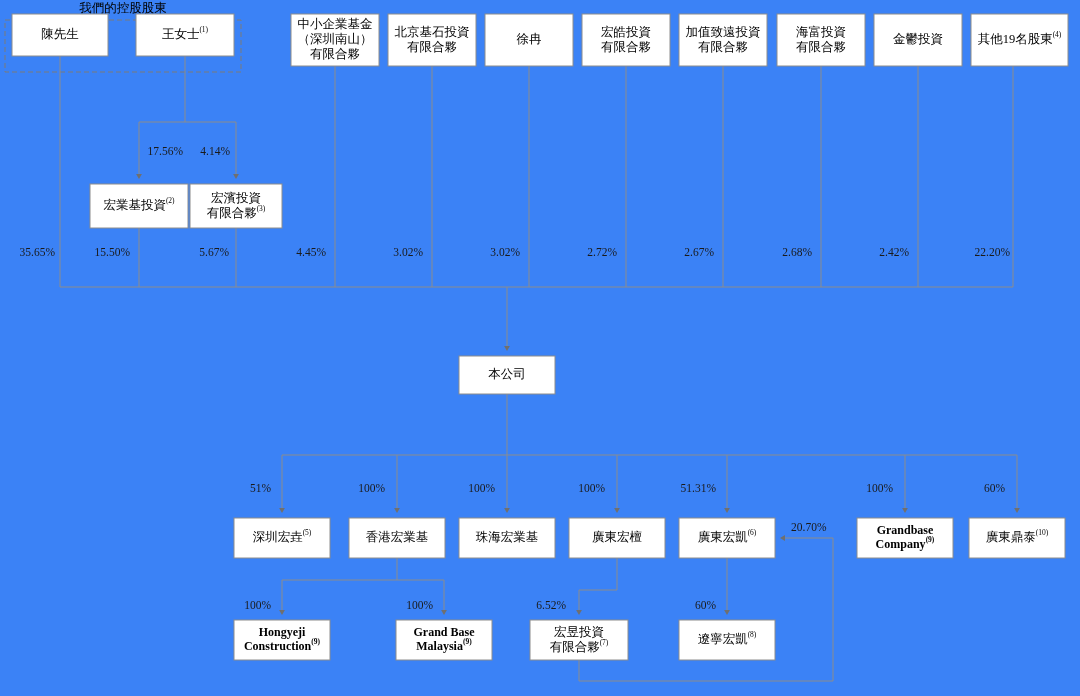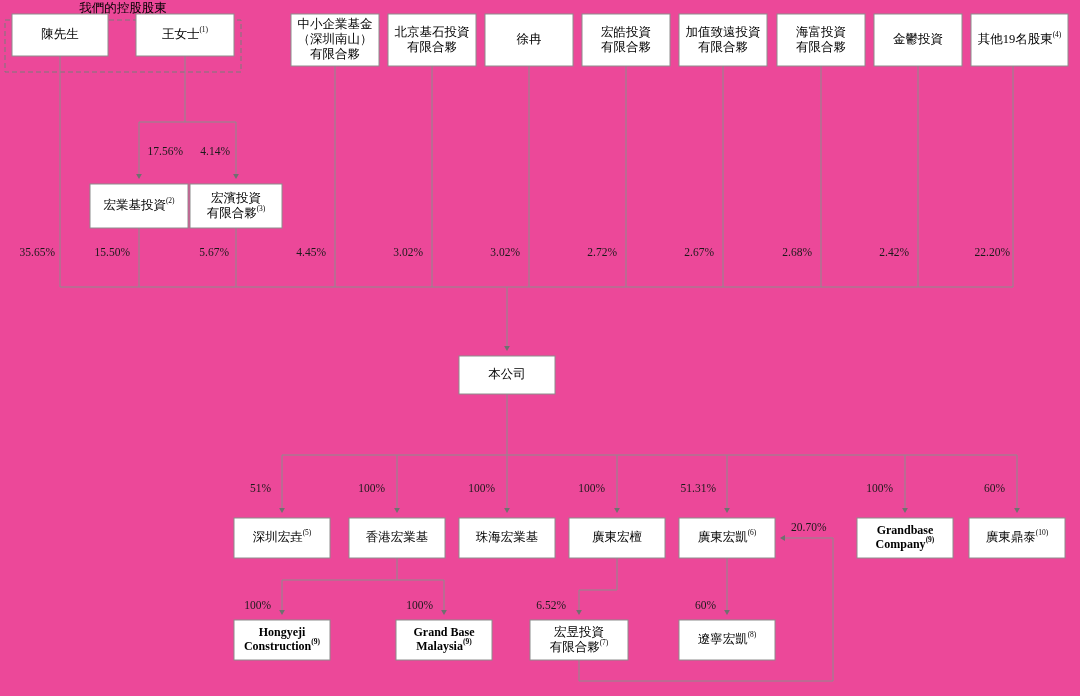--- a/index.html
+++ b/index.html
@@ -9,21 +9,21 @@
     background: #ffffff;
   }
   body {
     font-family: "Liberation Serif", "DejaVu Serif", serif;
     color: #000000;
   }
   #chart-root {
     position: relative;
     width: 1080px;
     height: 696px;
-    background: #ec4899;
+    background: #3b82f6;
     overflow: hidden;
   }
   svg.diagram {
     position: absolute;
     left: 0;
     top: 0;
     width: 1080px;
     height: 696px;
   }
   .node-box {

